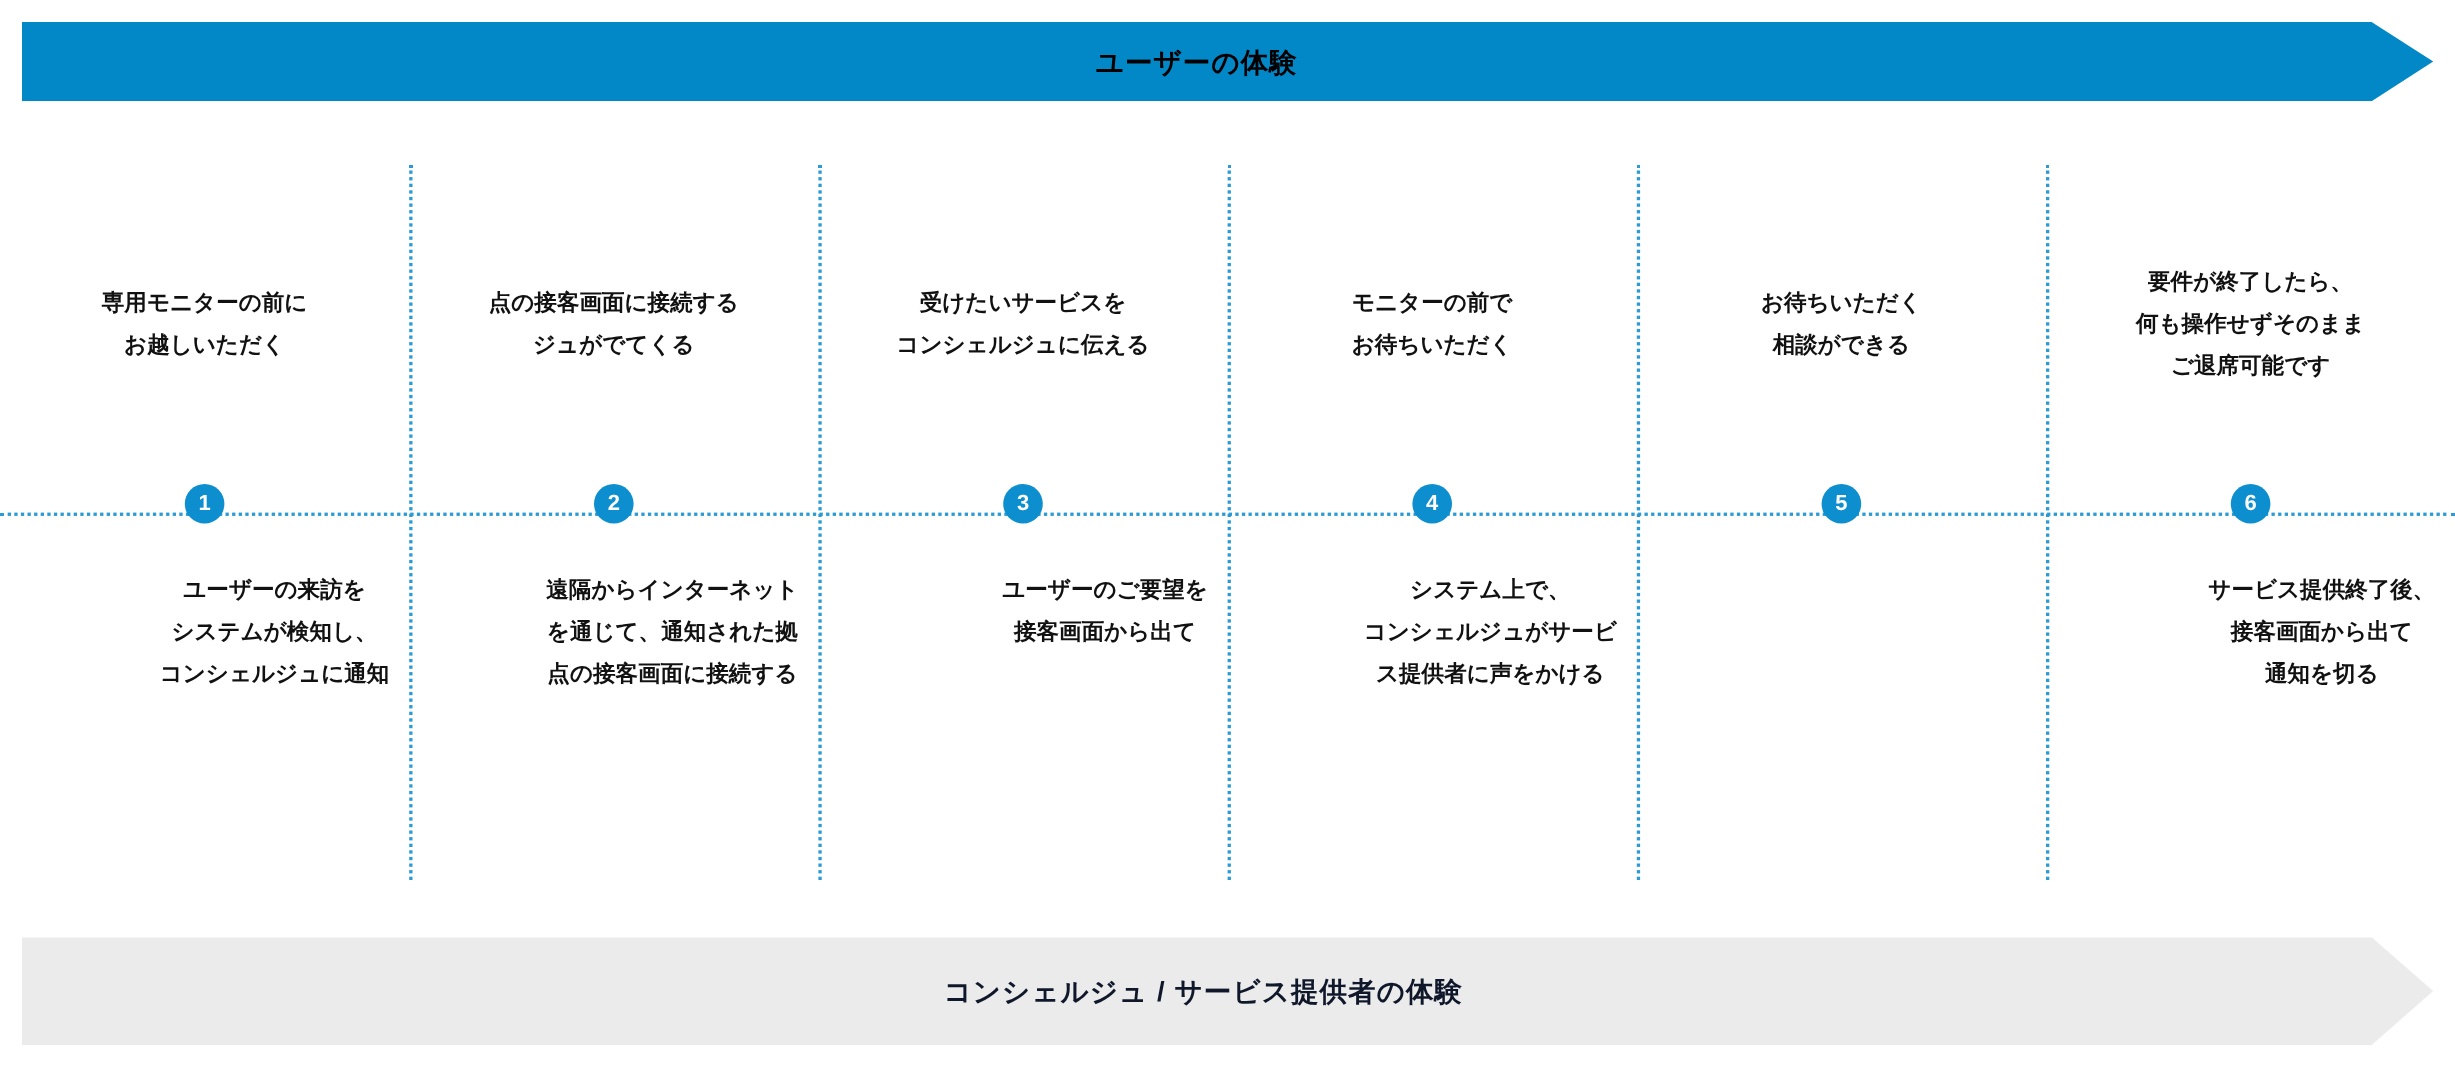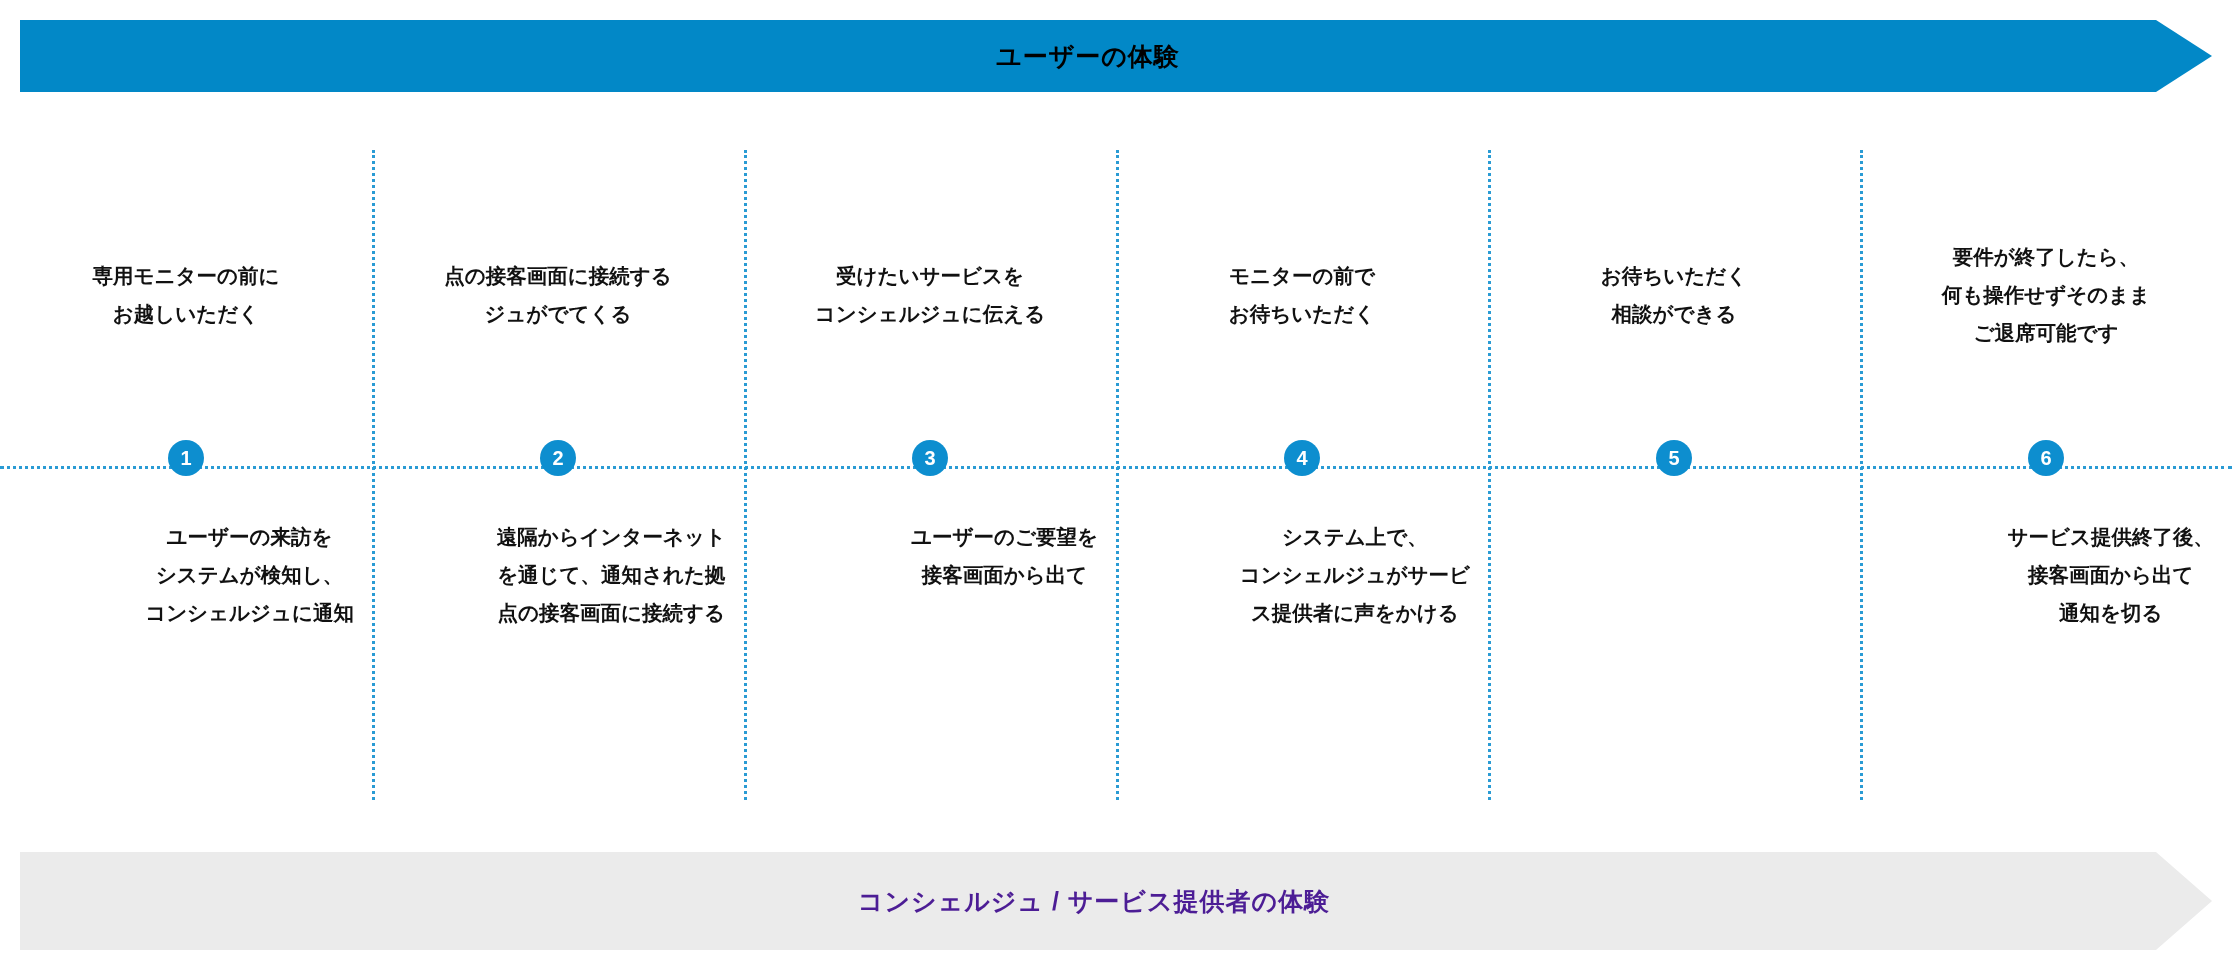--- a/index.html
+++ b/index.html
@@ -42,21 +42,21 @@
     transform: translateX(-28px);
   }
 
   
   .banner-bottom {
     left: 20px;
     top: 852px;
     width: 2192px;
     height: 98px;
     background: #ebebeb;
-    color: #4c1d95;
+    color: #0f172a;
     -webkit-clip-path: polygon(0 0, calc(100% - 56px) 0, 100% 50%, calc(100% - 56px) 100%, 0 100%);
     clip-path: polygon(0 0, calc(100% - 56px) 0, 100% 50%, calc(100% - 56px) 100%, 0 100%);
     padding-left: 12px;
   }
   .banner-bottom .banner-label {
     font-size: 25px;
     font-weight: bold;
     letter-spacing: 1px;
     transform: translateX(-28px);
   }

